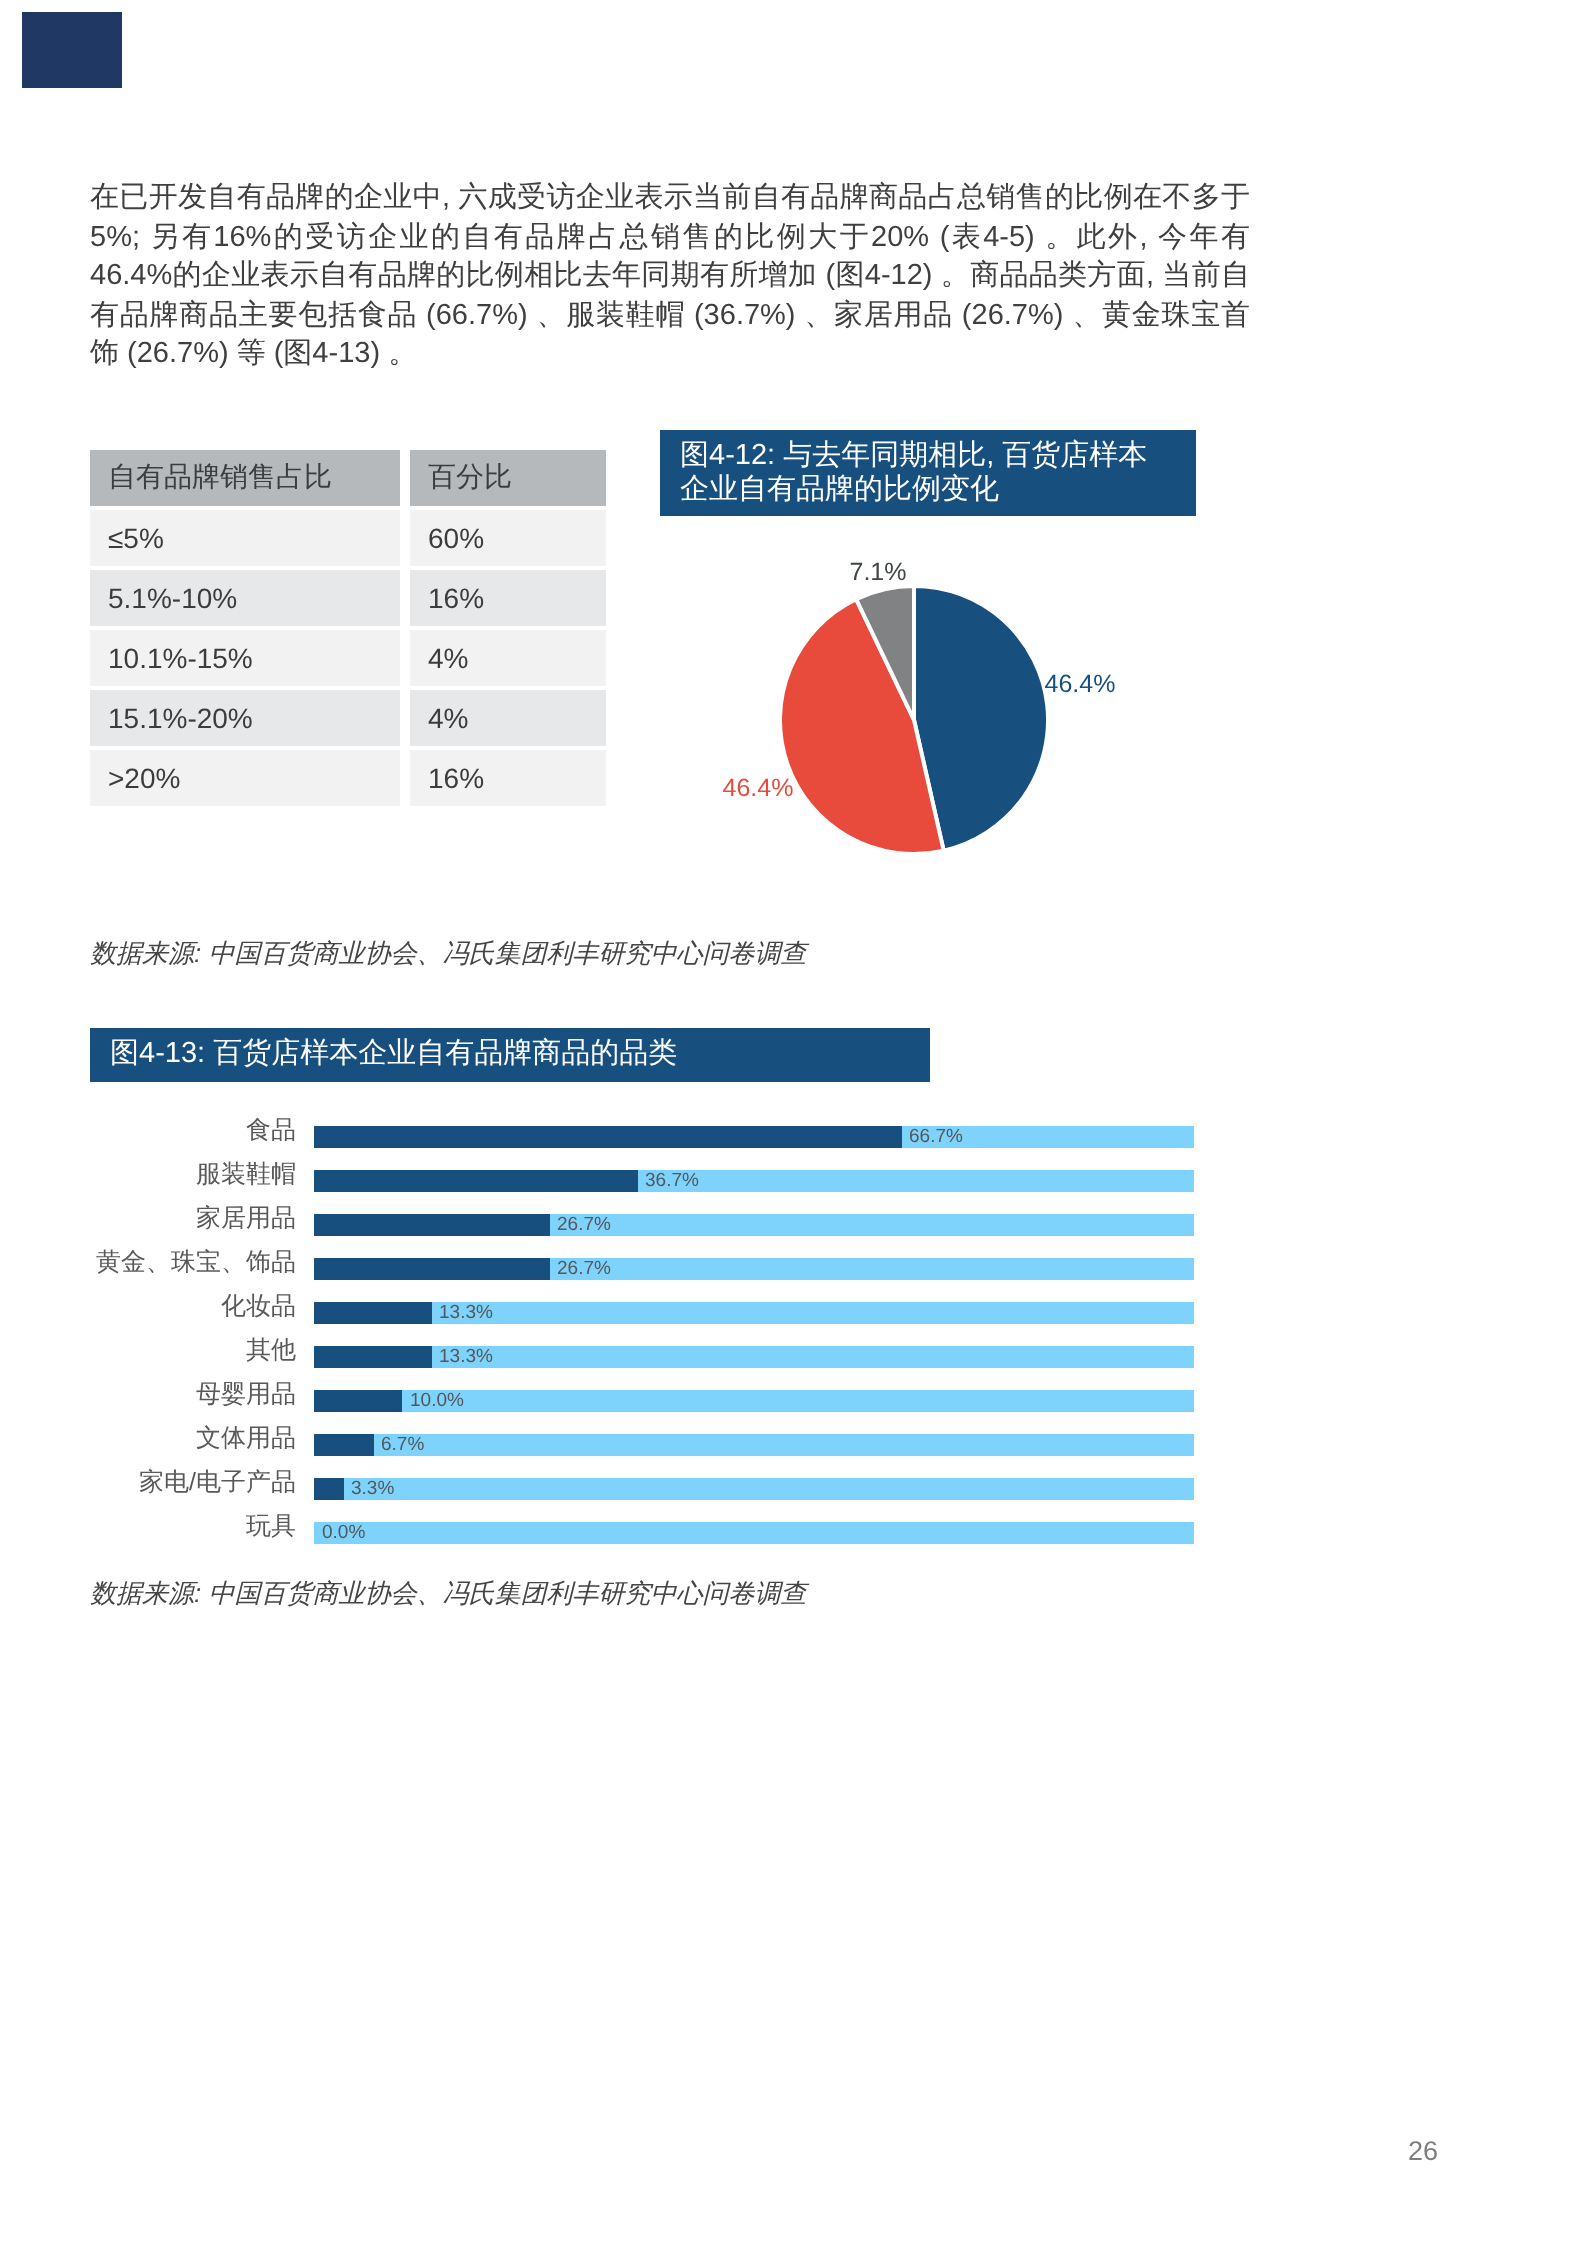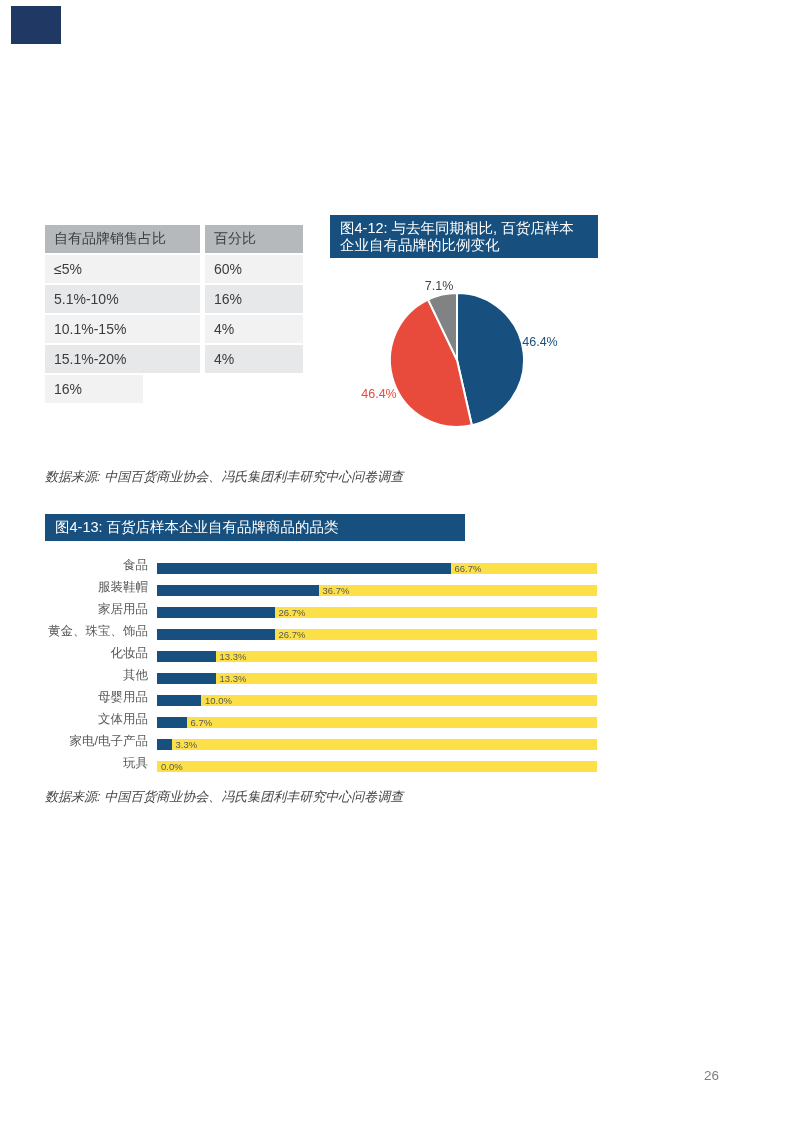--- a/index.html
+++ b/index.html
@@ -41,33 +41,34 @@
 
   .source { position:absolute; left:45px; font-style:italic; font-size:13px; color:#454545; }
   .s1 { top:468px; }
   .s2 { top:788px; }
 
   
   .hdr13 { position:absolute; left:45px; top:514px; width:420px; min-height:27px; }
   .bars { position:absolute; left:45px; top:552px; width:553px; }
   .b-row { display:flex; align-items:flex-end; height:22px; }
   .b-label { width:103px; margin-right:9px; font-size:12.5px; color:#595959; text-align:right; white-space:nowrap; }
-  .b-track { position:relative; width:440px; height:11px; background:#fde047;margin-top:15px; }
+  .b-track { position:relative; width:440px; height:11px; background:#7dd3fc;margin-top:15px; }
   .b-fill { position:absolute; left:0; top:0; height:11px; background:#17507e; }
   .b-val { position:absolute; top:0; height:11px; line-height:11px; font-size:9.5px; color:#55585b; white-space:nowrap; }
 
   .pagenum { position:absolute; left:704px; top:1068px; font-size:13.5px; color:#7e7e7e; }
 </style>
 </head>
 <body>
 
 <div class="page">
 
   <div class="corner"></div>
 
+  <p class="intro">在已开发自有品牌的企业中, 六成受访企业表示当前自有品牌商品占总销售的比例在不多于5%; 另有16%的受访企业的自有品牌占总销售的比例大于20% (表4-5) 。此外, 今年有46.4%的企业表示自有品牌的比例相比去年同期有所增加 (图4-12) 。商品品类方面, 当前自有品牌商品主要包括食品 (66.7%) 、服装鞋帽 (36.7%) 、家居用品 (26.7%) 、黄金珠宝首饰 (26.7%) 等 (图4-13) 。</p>
 
   <section class="tbl-section">
     <div class="grid">
       <div class="t-row t-head">
         <div class="c1">自有品牌销售占比</div>
         <div class="c2">百分比</div>
       </div>
       <div id="table-rows">
           <div class="t-row plain">
             <div class="c1">≤5%</div>
@@ -79,20 +80,21 @@
           </div>
           <div class="t-row plain">
             <div class="c1">10.1%-15%</div>
             <div class="c2">4%</div>
           </div>
           <div class="t-row alt">
             <div class="c1">15.1%-20%</div>
             <div class="c2">4%</div>
           </div>
           <div class="t-row plain">
+            <div class="c1">&gt;20%</div>
             <div class="c2">16%</div>
           </div>
         </div>
     </div>
   </section>
 
   <section class="fig12">
     <div class="hdr fig12-title">图4-12: 与去年同期相比, 百货店样本企业自有品牌的比例变化</div>
     <svg class="pie-svg" id="pie-svg" width="170" height="170" viewBox="0 0 170 170">
         <path d="M 85 85 L 85.00 18.00 A 67 67 0 0 1 99.84 150.34 Z" fill="#17507e" stroke="#ffffff" stroke-width="2"></path>

